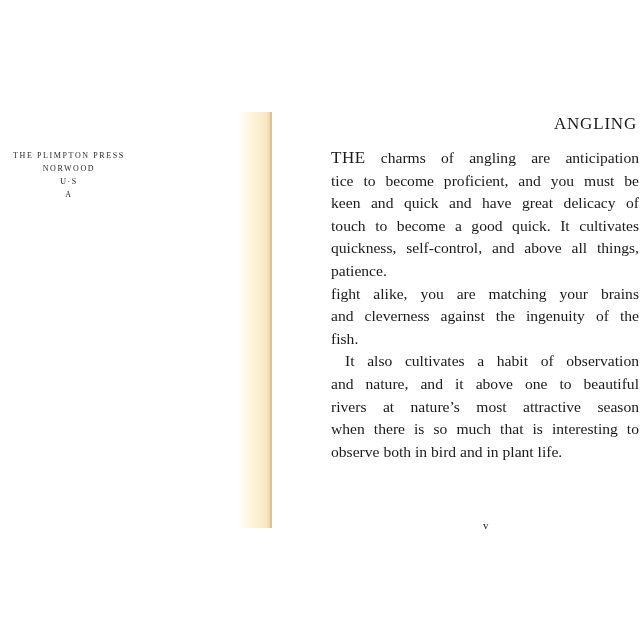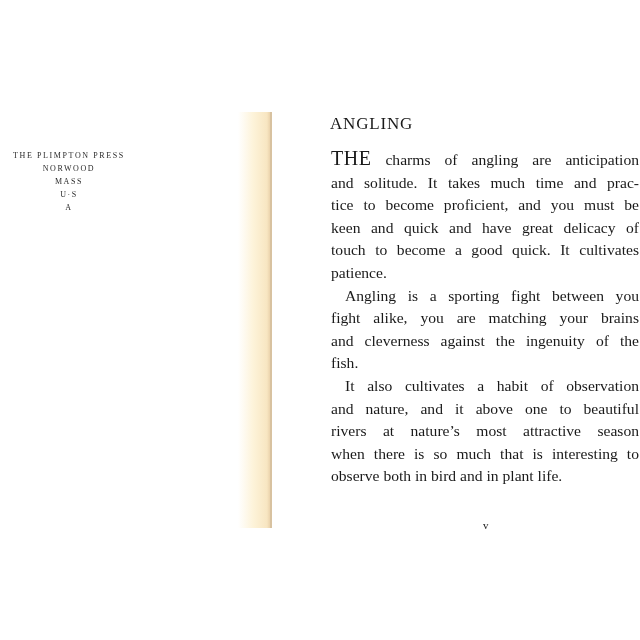--- a/index.html
+++ b/index.html
@@ -21,68 +21,66 @@
     .colophon {
       position: absolute; left: 0; top: 149px; width: 138px;
       text-align: center;
       font-family: "Liberation Serif", serif;
       font-size: 8px; letter-spacing: 1.6px; line-height: 13px;
       color: #2a2a2a;
     }
     .colophon div { white-space: nowrap; }
     .title {
       position: absolute; left: 330px; width: 307px; top: 113px;
-      text-align: left;
+      text-align: right;
       font-family: "Liberation Serif", serif;
       font-size: 17px; letter-spacing: 0.8px; line-height: 22px;
     }
     .body-text {
       position: absolute; left: 331px; top: 147px; width: 308px;
       font-family: "Liberation Serif", serif;
       font-size: 15.6px; line-height: 22.6px;
     }
     .line { white-space: nowrap; text-align: justify; text-align-last: justify; }
     .line.last { text-align-last: left; }
     .line.indent { padding-left: 14px; }
-    .dropcap { font-size: 20px; letter-spacing: 0.5px; }
+    .dropcap { font-size: 17px; letter-spacing: 0.5px; }
     .folio {
       position: absolute; left: 483px; top: 519px;
       font-family: "Liberation Serif", serif;
       font-size: 11px;
     }
   </style>
 </head>
 <body>
 
 <div class="spread">
 
   <div class="gutter"></div>
   <div class="gutter-line"></div>
 
   <div class="colophon">
     <div>THE PLIMPTON PRESS</div>
     <div>NORWOOD</div>
-    <div>MASS</div>
     <div>U·S</div>
     <div>A</div>
   </div>
 
   <div class="title">ANGLING</div>
 
   <div class="body-text">
     <div>
       <div class="line"><span class="dropcap">THE</span><span> charms of angling are anticipation</span></div>
-      <div class="line">and solitude.  It takes much time and prac-</div>
       <div class="line">tice to become proficient, and you must be</div>
       <div class="line">keen and quick and have great delicacy of</div>
       <div class="line">touch to become a good quick.  It cultivates</div>
+      <div class="line">quickness, self-control, and above all things,</div>
       <div class="line last">patience.</div>
     </div>
     <div>
-      <div class="line indent">Angling is a sporting fight between you</div>
       <div class="line">fight alike, you are matching your brains</div>
       <div class="line">and cleverness against the ingenuity of the</div>
       <div class="line last">fish.</div>
     </div>
     <div>
       <div class="line indent">It also cultivates a habit of observation</div>
       <div class="line">and nature, and it above one to beautiful</div>
       <div class="line">rivers at nature’s most attractive season</div>
       <div class="line">when there is so much that is interesting to</div>
       <div class="line last">observe both in bird and in plant life.</div>

